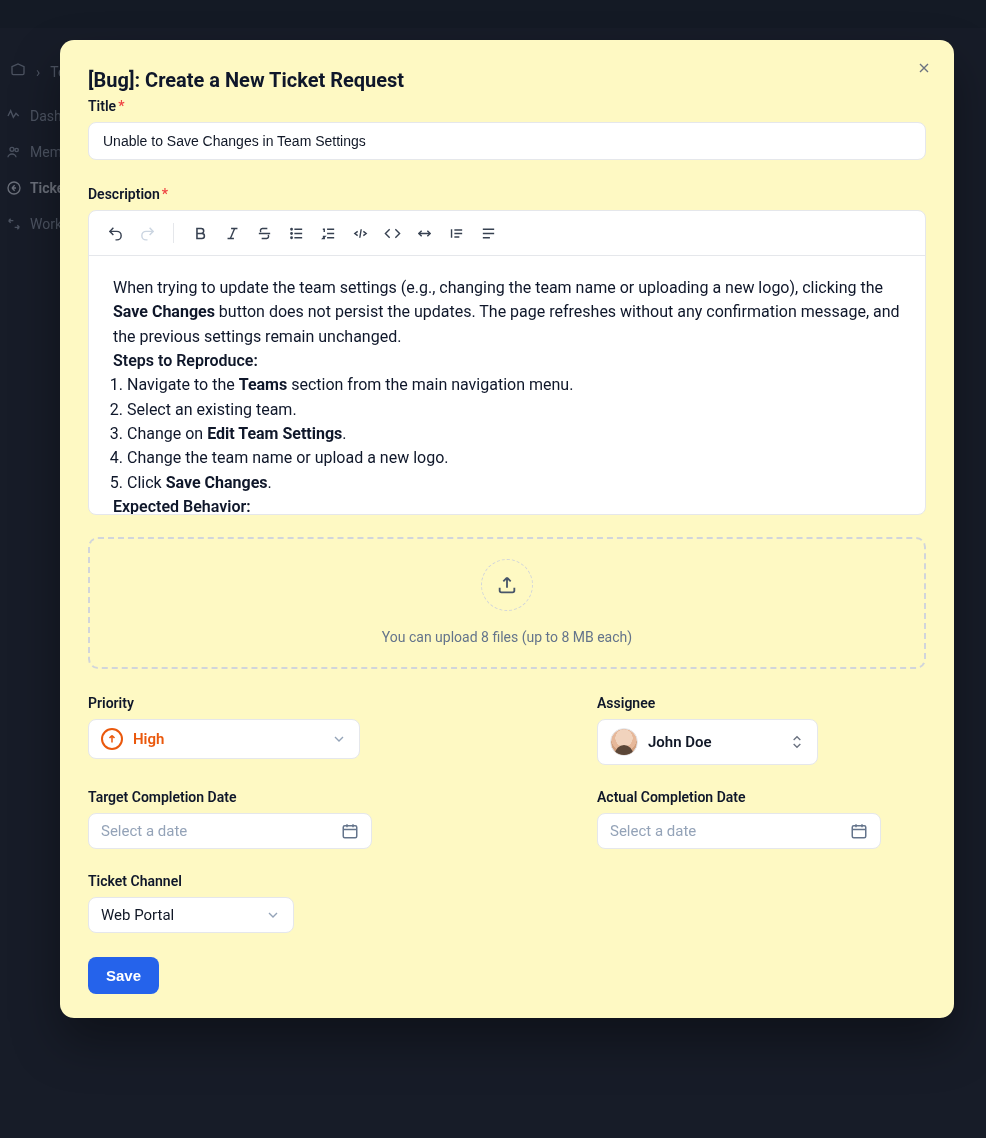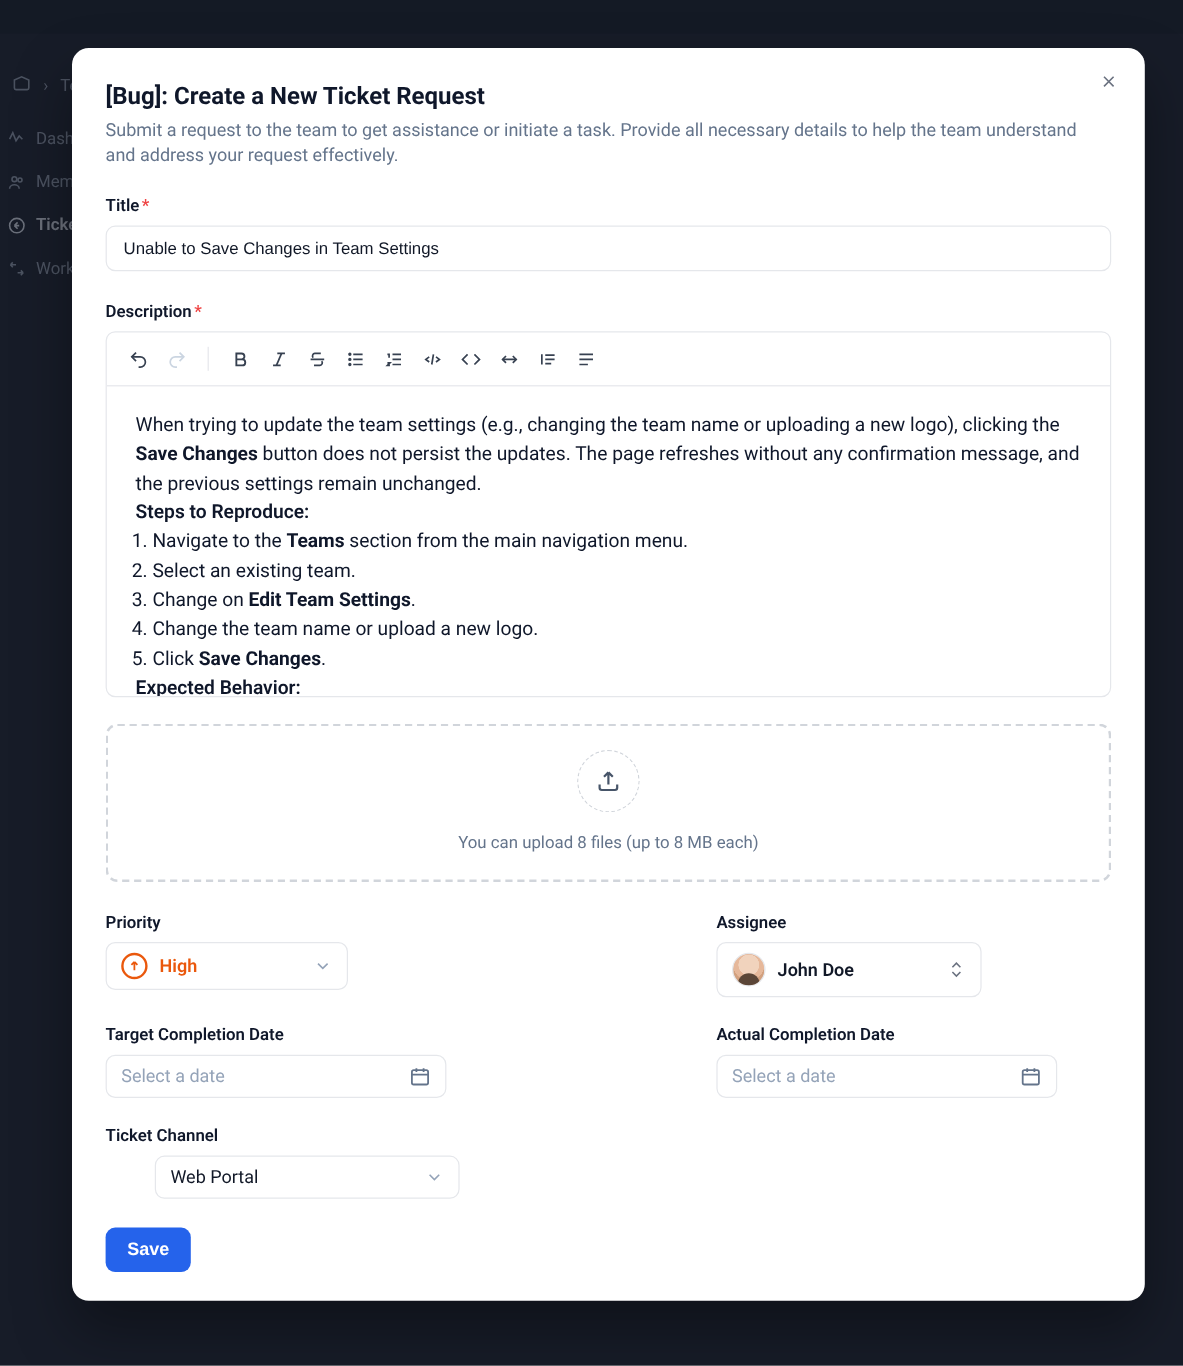--- a/index.html
+++ b/index.html
@@ -59,21 +59,21 @@
     top: 0; left: 0; right: 0; bottom: 0;
     background: rgba(17, 24, 39, 0.58);
   }
 
   
   .modal {
     position: absolute;
     top: 40px;
     left: 60px;
     width: 894px;
-    background: #ffffff;
+    background: #fef9c3;
     border-radius: 14px;
     box-shadow: 0 24px 48px rgba(0,0,0,0.35);
     padding: 28px 28px 24px 28px;
   }
   .close-btn {
     position: absolute;
     top: 18px;
     right: 18px;
     width: 24px; height: 24px;
     display: flex;
@@ -202,21 +202,21 @@
   .select-like {
     display: inline-flex;
     align-items: center;
     gap: 10px;
     border: 1px solid #e5e7eb;
     border-radius: 8px;
     padding: 8px 12px;
     font-size: 15px;
     cursor: pointer;
     background: #fff;
-    width: 202px;
+    width: 272px;
     justify-content: space-between;
   }
   .select-like .left { display: inline-flex; align-items: center; gap: 10px; }
   .select-like.small { width: 240px; }
   .select-like.date { width: 284px; color: #94a3b8; }
   .select-like svg.caret { width: 16px; height: 16px; color: #94a3b8; }
   .select-like svg.cal { width: 18px; height: 18px; color: #64748b; }
 
   .priority {
     color: #ea580c;
@@ -249,21 +249,21 @@
   .avatar::after {
     content: "";
     position: absolute;
     bottom: -2px; left: 4px; right: 4px;
     height: 12px;
     background: #5b4637;
     border-radius: 10px 10px 0 0;
   }
   .sort-icon { width: 16px; height: 16px; color: #6b7280; }
 
-  .channel .select-like { width: 254px; margin-left: 41px; }
+  .channel .select-like { width: 206px; }
 
   .save-btn {
     margin-top: 24px;
     background: #2563eb;
     color: #fff;
     font-weight: 600;
     font-size: 15px;
     border: none;
     border-radius: 8px;
     padding: 10px 18px;
@@ -325,21 +325,20 @@
 
   <div class="close-btn">
     <span>
       <svg viewBox="0 0 24 24" fill="none" stroke="currentColor" stroke-width="2">
           <path d="M6 6l12 12M18 6L6 18"></path>
         </svg>
     </span>
   </div>
 
   <h2 class="modal-title">[Bug]: Create a New Ticket Request</h2>
-  <p class="modal-sub">Submit a request to the team to get assistance or initiate a task. Provide all necessary details to help the team understand and address your request effectively.</p>
 
   
   <label class="field-label">
     <span>Title</span><span class="req">*</span>
   </label>
   <input type="text" class="text-input" value="Unable to Save Changes in Team Settings" style="">
 
   
   <div class="mt-section">
     <label class="field-label">

